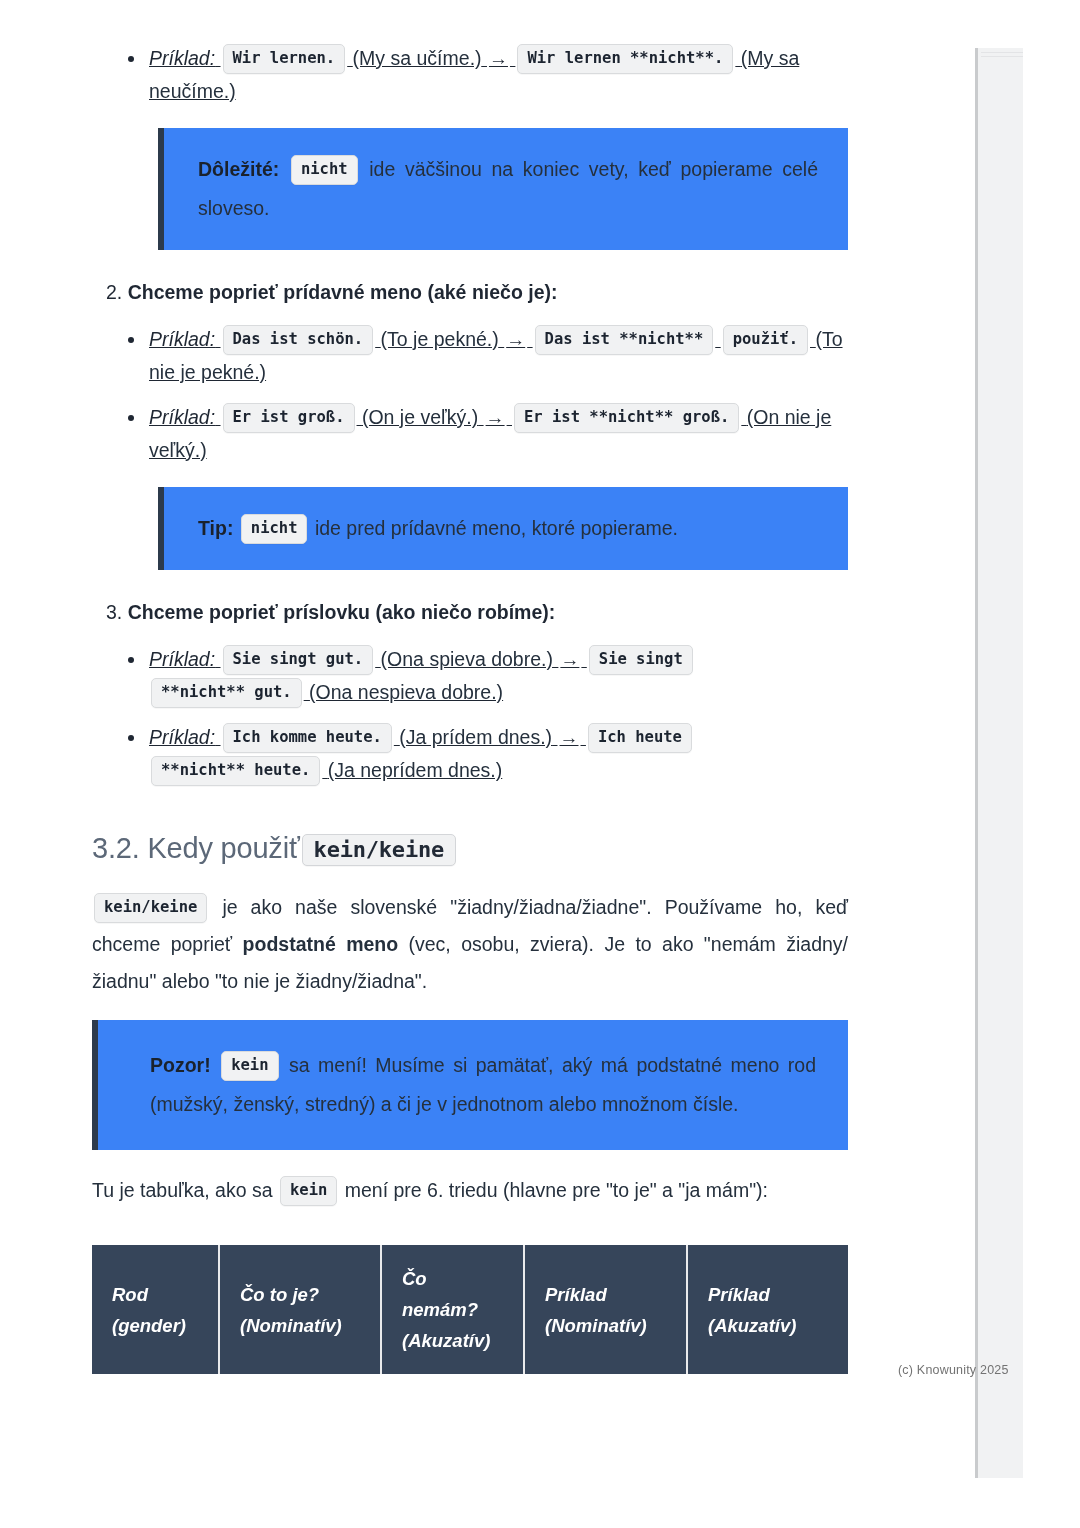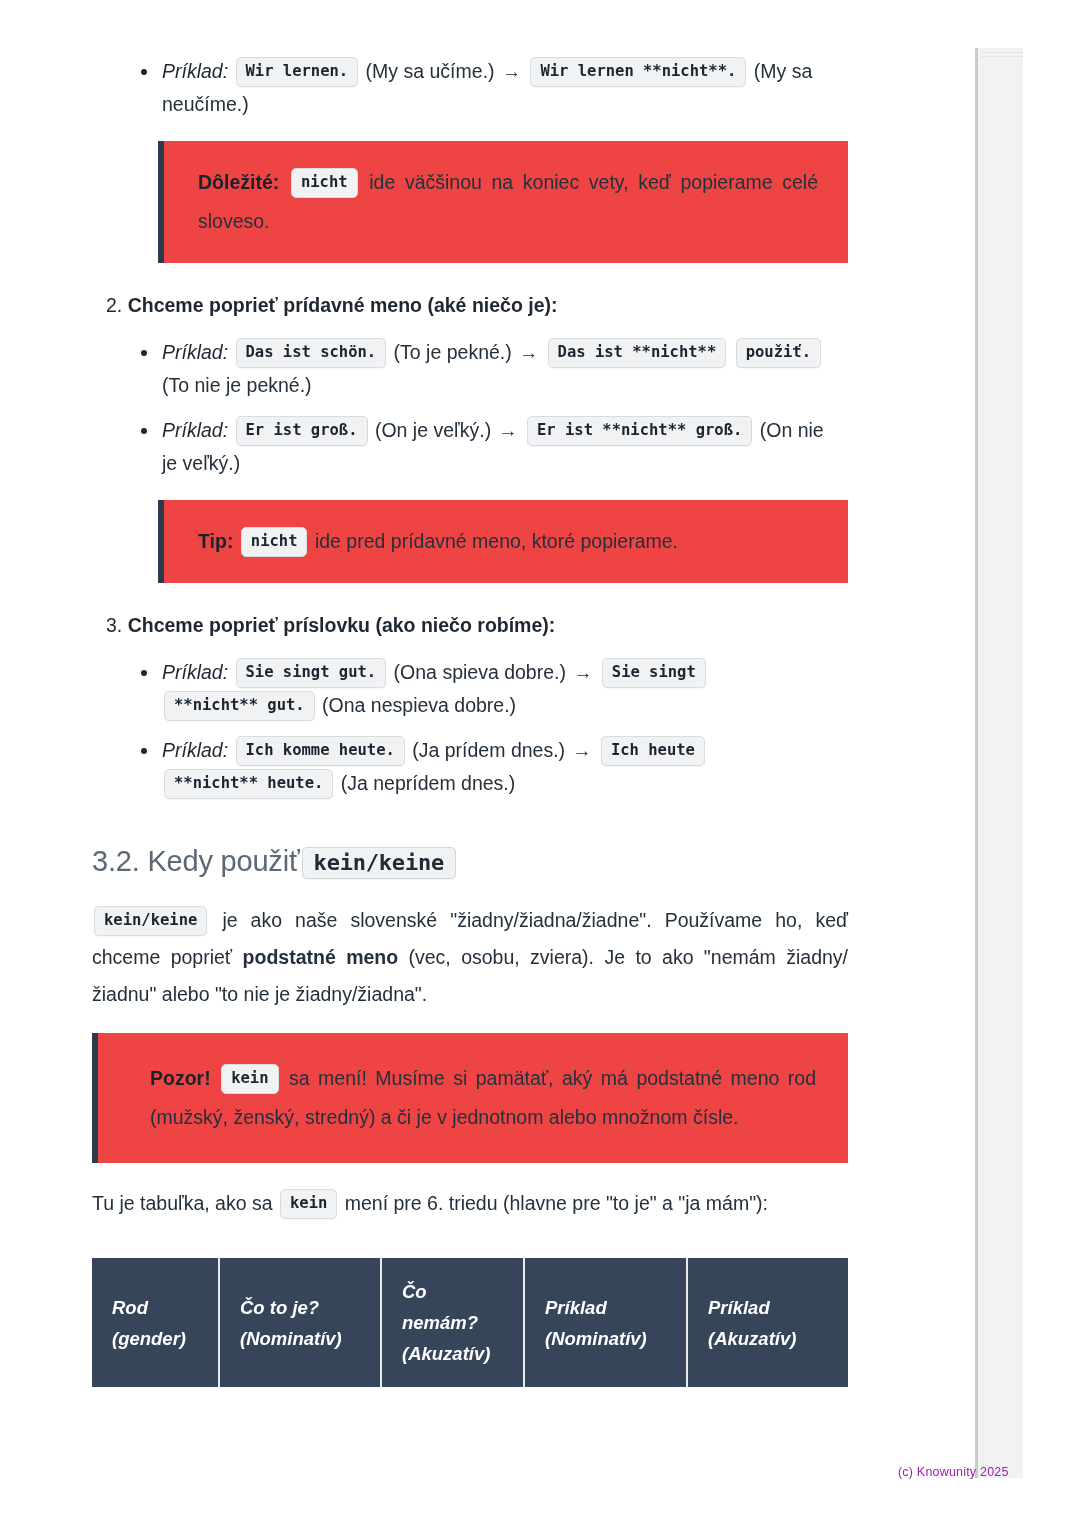--- a/index.html
+++ b/index.html
@@ -80,22 +80,23 @@
   }
   .code.lg {
     font-size: 22px;
     padding: 5px 11px 6px 11px;
     vertical-align: 1px;
   }
 
   
   ul.bullets {
     list-style: none;
-    margin: 13px;
+    margin: 0;
     padding: 0;
+    text-decoration: underline;
   }
   ul.bullets > li {
     position: relative;
     padding-left: 57px;
     font-size: 19.5px;
     line-height: 33px;
     color: #25303d;
     margin-bottom: 12px;
   }
   ul.bullets > li::before {
@@ -129,21 +130,21 @@
   }
   .num-item .num {
     font-weight: normal;
   }
   .num-item .num-text {
     font-weight: bold;
   }
 
   
   .callout {
-    background: #ef4444;
+    background: #3b82f6;
     border-left: 6px solid #2c3a4b;
     margin: 20px 0 22px 66px;
     padding: 22px 30px 22px 34px;
     font-size: 19.5px;
     line-height: 39px;
     color: #25303d;
     text-align: justify;
   }
   .callout.wide {
     margin-left: 0;
@@ -199,23 +200,23 @@
   table.kein-table col.c1 { width: 128px; }
   table.kein-table col.c2 { width: 162px; }
   table.kein-table col.c3 { width: 143px; }
   table.kein-table col.c4 { width: 163px; }
   table.kein-table col.c5 { width: 160px; }
 
   
   #watermark {
     position: absolute;
     left: 898px;
-    top: 1465px;
+    top: 1363px;
     font-size: 12.5px;
-    color: #a21caf;
+    color: #737373;
     font-family: "Liberation Sans", sans-serif;
     white-space: nowrap;
     letter-spacing: 0.2px;
   }
 </style>
 </head>
 <body>
 
 <div id="content">
   <div class="doc-body">

